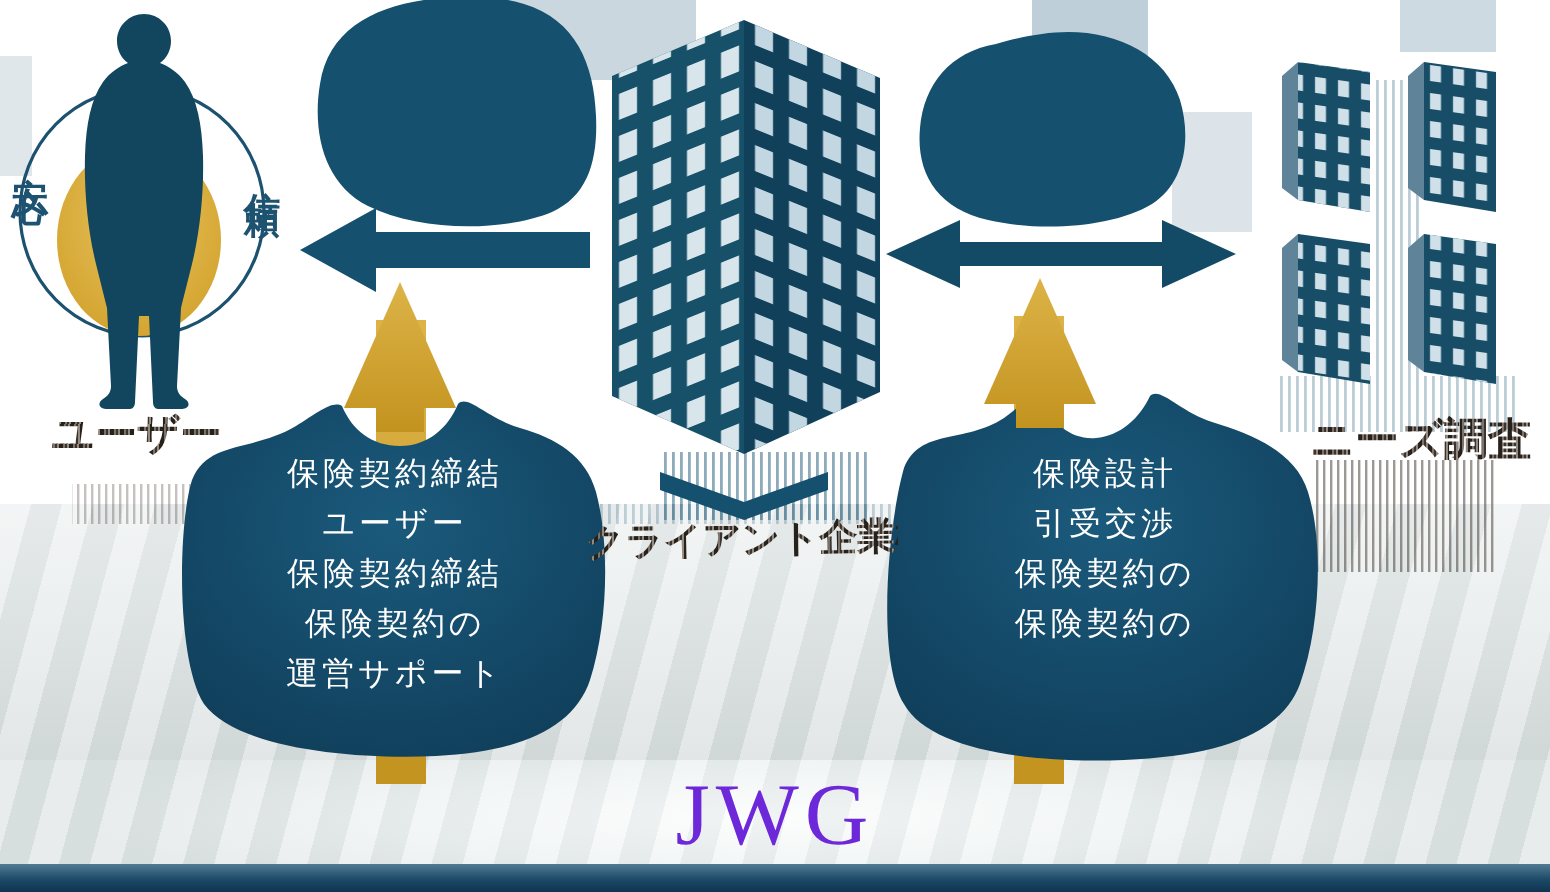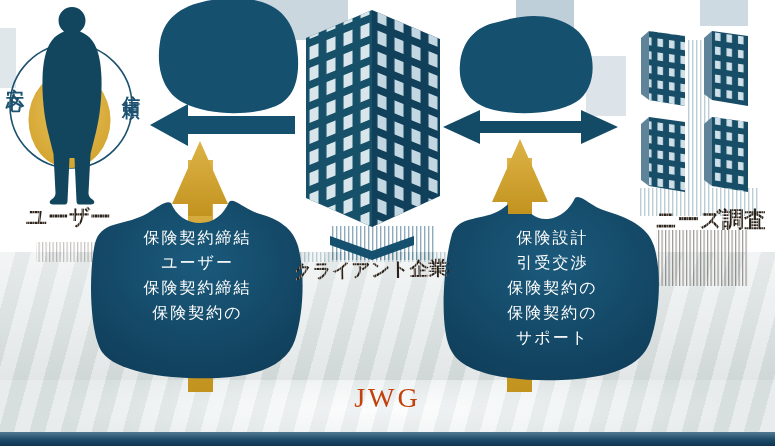--- a/index.html
+++ b/index.html
@@ -20,21 +20,21 @@
   
   .vtxt{position:absolute;z-index:4;writing-mode:vertical-rl;text-orientation:upright;
     color:#1d5270;font-weight:700;font-size:18px;letter-spacing:5px;}
   .metallic{position:absolute;z-index:4;font-weight:700;white-space:nowrap;
     background:repeating-linear-gradient(90deg,#27211c 0 1px,#7d726a 1px 2px,#3c332c 2px 3px,#938a82 3px 4px,#27211c 4px 5px);
     -webkit-background-clip:text;background-clip:text;color:transparent;}
   .svc-list{position:absolute;z-index:3;width:175px;text-align:center;color:#ffffff;
     font-size:16px;line-height:25px;letter-spacing:2px;font-weight:400;}
   .svc-list div{height:25px;}
   .jwg{position:absolute;z-index:4;left:0;top:382px;width:775px;text-align:center;
-    font-family:"Liberation Serif",serif;font-size:28px;letter-spacing:3px;color:#c2410c;}
+    font-family:"Liberation Serif",serif;font-size:44px;letter-spacing:3px;color:#6d28d9;}
 </style>
 </head>
 <body>
 
 <div id="stage">
 
   <div class="band-main"></div>
   <div class="band-jwg"></div>
   <div class="band-texture"></div>
   <div class="footer-stripe"></div>
@@ -156,24 +156,24 @@
 
   <div class="metallic" style="left:26px;top:203px;font-size:21px;transform:skewX(-3deg);">ユーザー</div>
   <div class="metallic" style="left:293px;top:257px;width:156px;text-align:center;font-size:19px;transform:rotate(-1.2deg);">クライアント企業様</div>
   <div class="metallic" style="left:655px;top:205px;font-size:22px;">ニーズ調査</div>
 
   <div class="svc-list" style="left:110px;top:225px;">
     <div>保険契約締結</div>
     <div>ユーザー</div>
     <div>保険契約締結</div>
     <div>保険契約の</div>
+    <div>運営サポート</div>
   </div>
 
   <div class="svc-list" style="left:465px;top:225px;">
     <div>保険設計</div>
     <div>引受交渉</div>
     <div>保険契約の</div>
     <div>保険契約の</div>
-    <div>サポート</div>
   </div>
 
   <div class="jwg">JWG</div>
 </div>
 
 </body></html>

